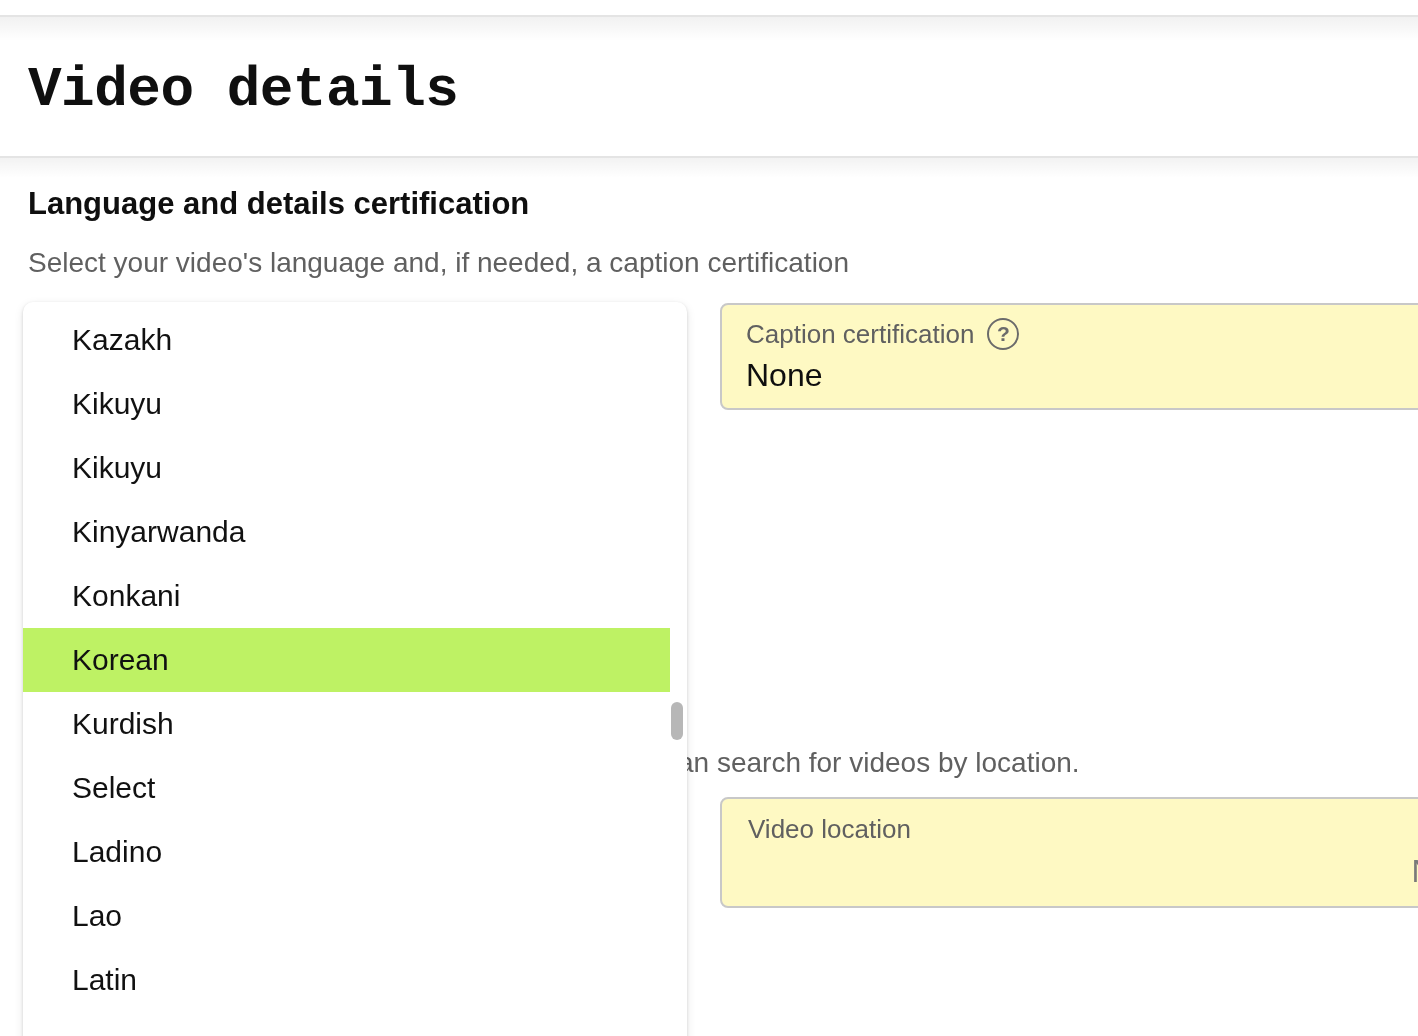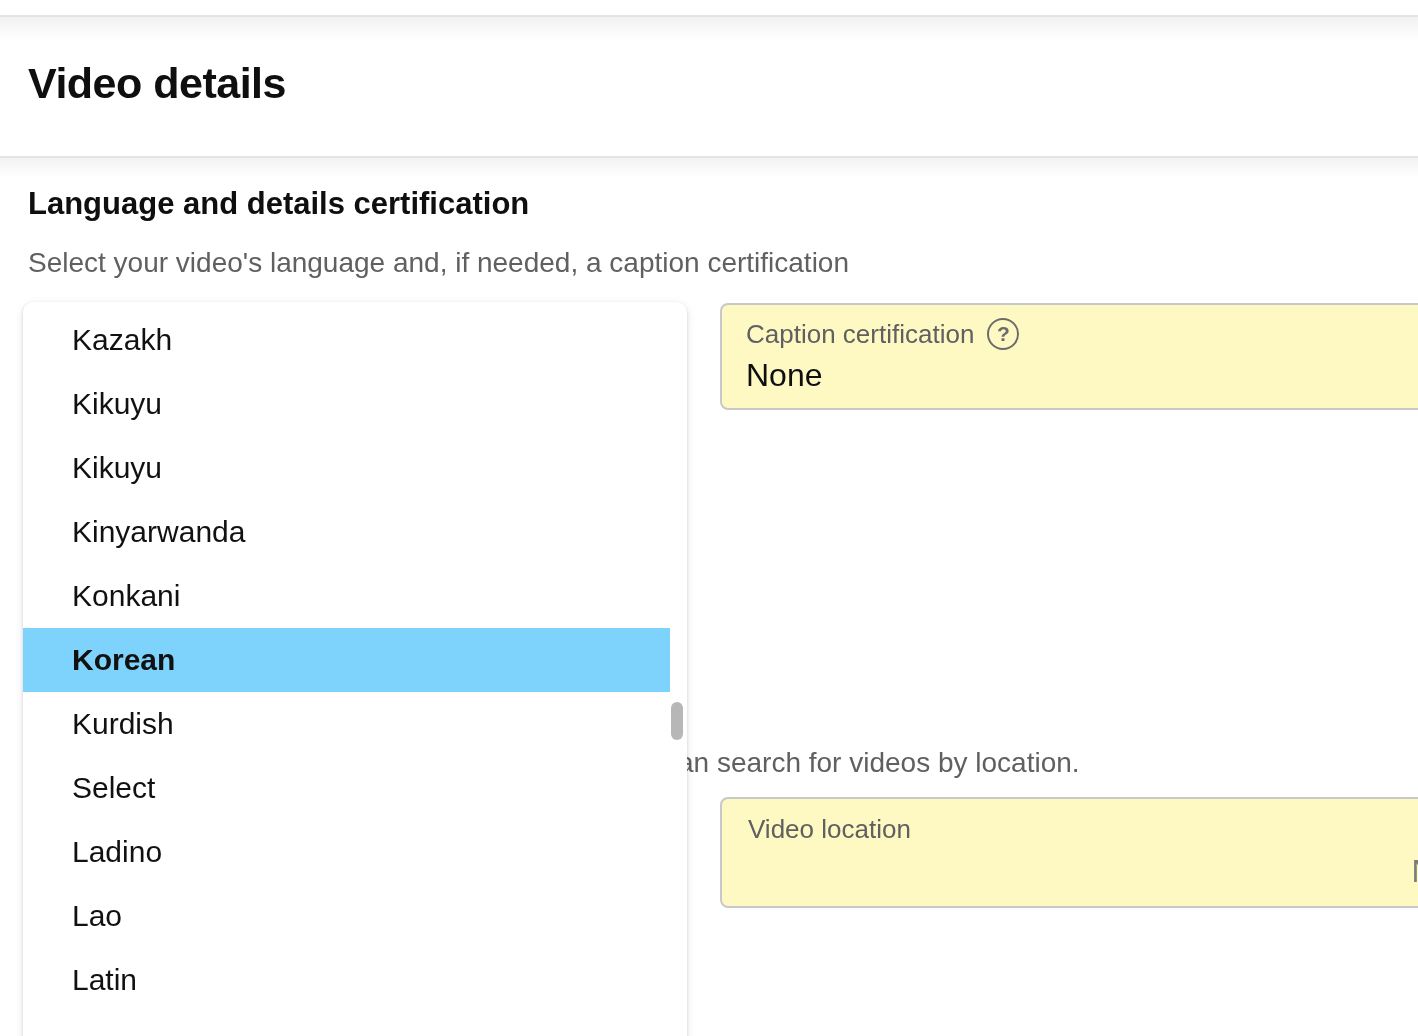--- a/index.html
+++ b/index.html
@@ -18,22 +18,22 @@
     position: absolute; left: 0; top: 15px; width: 100%; height: 2px;
     background: #e4e4e4;
   }
   .topbar-shadow {
     position: absolute; left: 0; top: 17px; width: 100%; height: 24px;
     background: linear-gradient(to bottom, rgba(0,0,0,0.055), rgba(0,0,0,0));
   }
 
   .page-title {
     position: absolute; left: 28px; top: 60px;
-    font-size: 43px; font-weight: 700; letter-spacing: -0.5px;
-    color: #0f0f0f; line-height: 1.1;
+    font-size: 56px; font-weight: 700; letter-spacing: -0.5px;
+    color: #0f0f0f; line-height: 1.1; font-family: Liberation Mono, monospace;
   }
 
   .header-divider {
     position: absolute; left: 0; top: 156px; width: 100%; height: 2px;
     background: #e4e4e4;
   }
   .header-shadow {
     position: absolute; left: 0; top: 158px; width: 100%; height: 20px;
     background: linear-gradient(to bottom, rgba(0,0,0,0.05), rgba(0,0,0,0));
   }
@@ -94,21 +94,21 @@
     padding-top: 6px;
   }
   .lang-item {
     height: 64px; line-height: 64px;
     padding-left: 49px;
     width: calc(100% - 17px);
     font-size: 30px; color: #111111;
     cursor: pointer;
     white-space: nowrap; overflow: hidden;
   }
-  .lang-item.selected { background: #7dd3fc; font-weight: bold; }
+  .lang-item.selected { background: #bef264; }
   .panel-scrollbar-thumb {
     position: absolute; right: 4px; top: 400px;
     width: 12px; height: 38px;
     border-radius: 6px;
     background: #b7b7b7;
     cursor: pointer;
   }
 </style>
 </head>
 <body>

